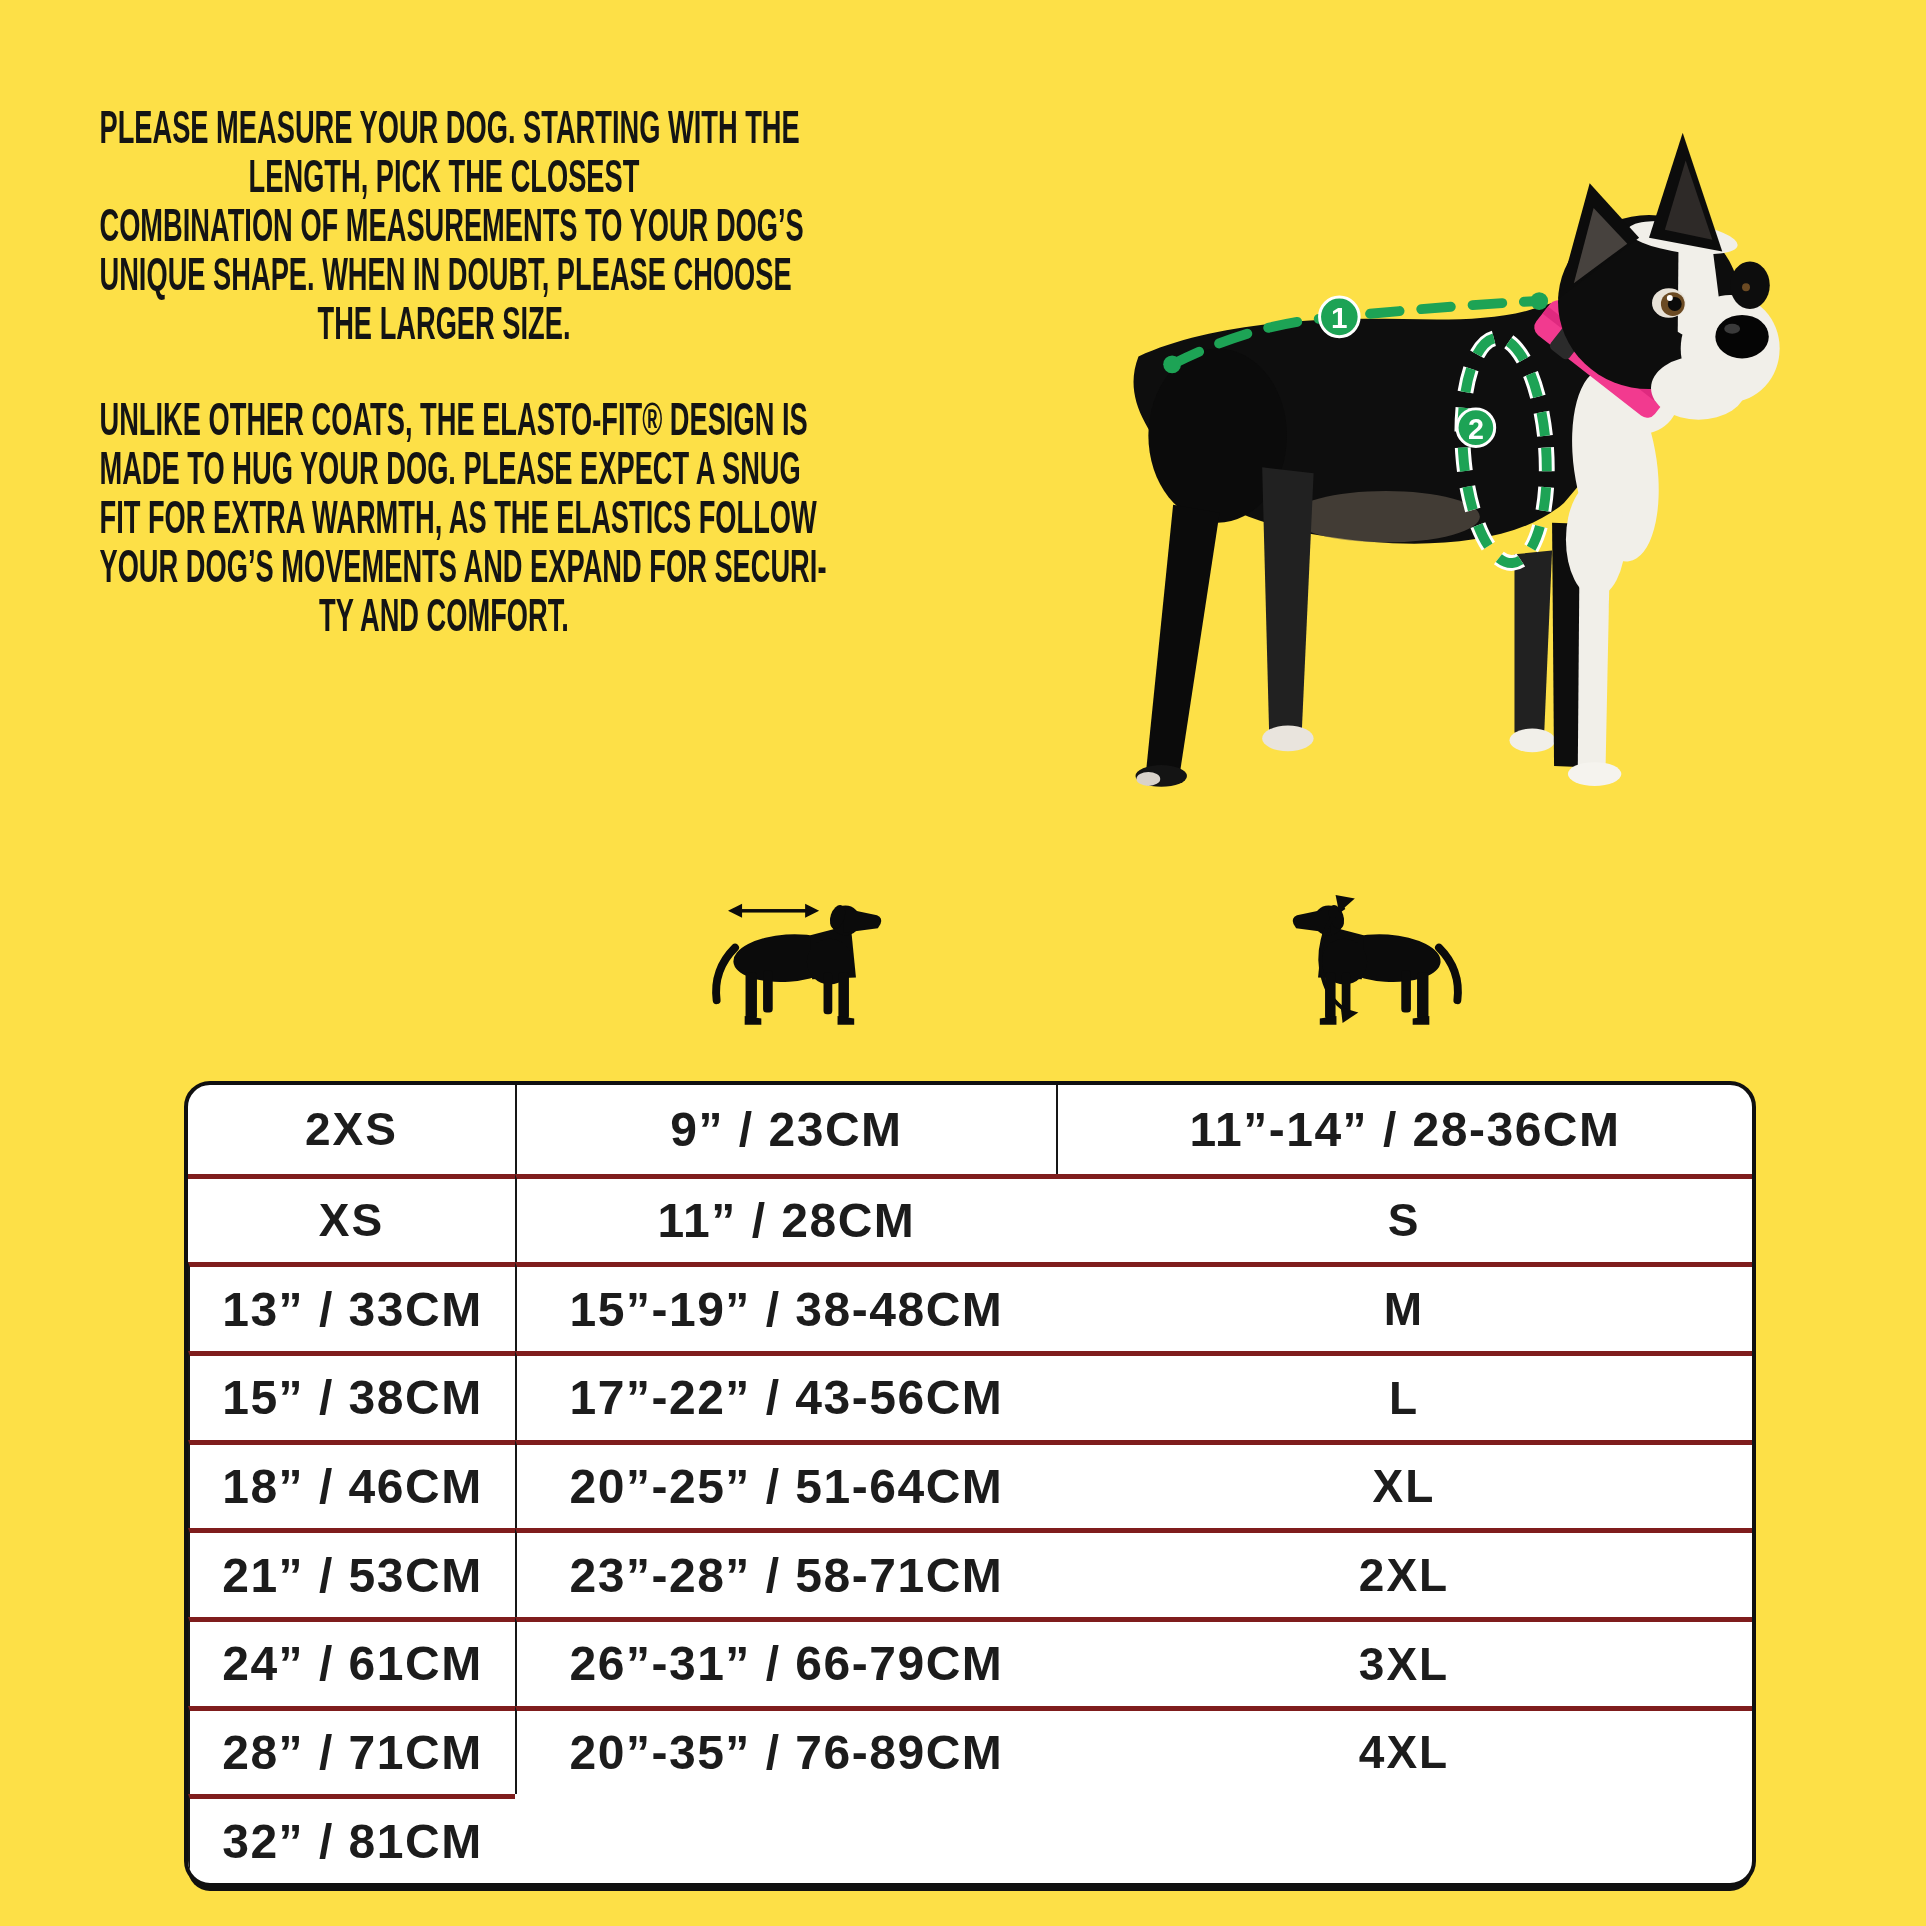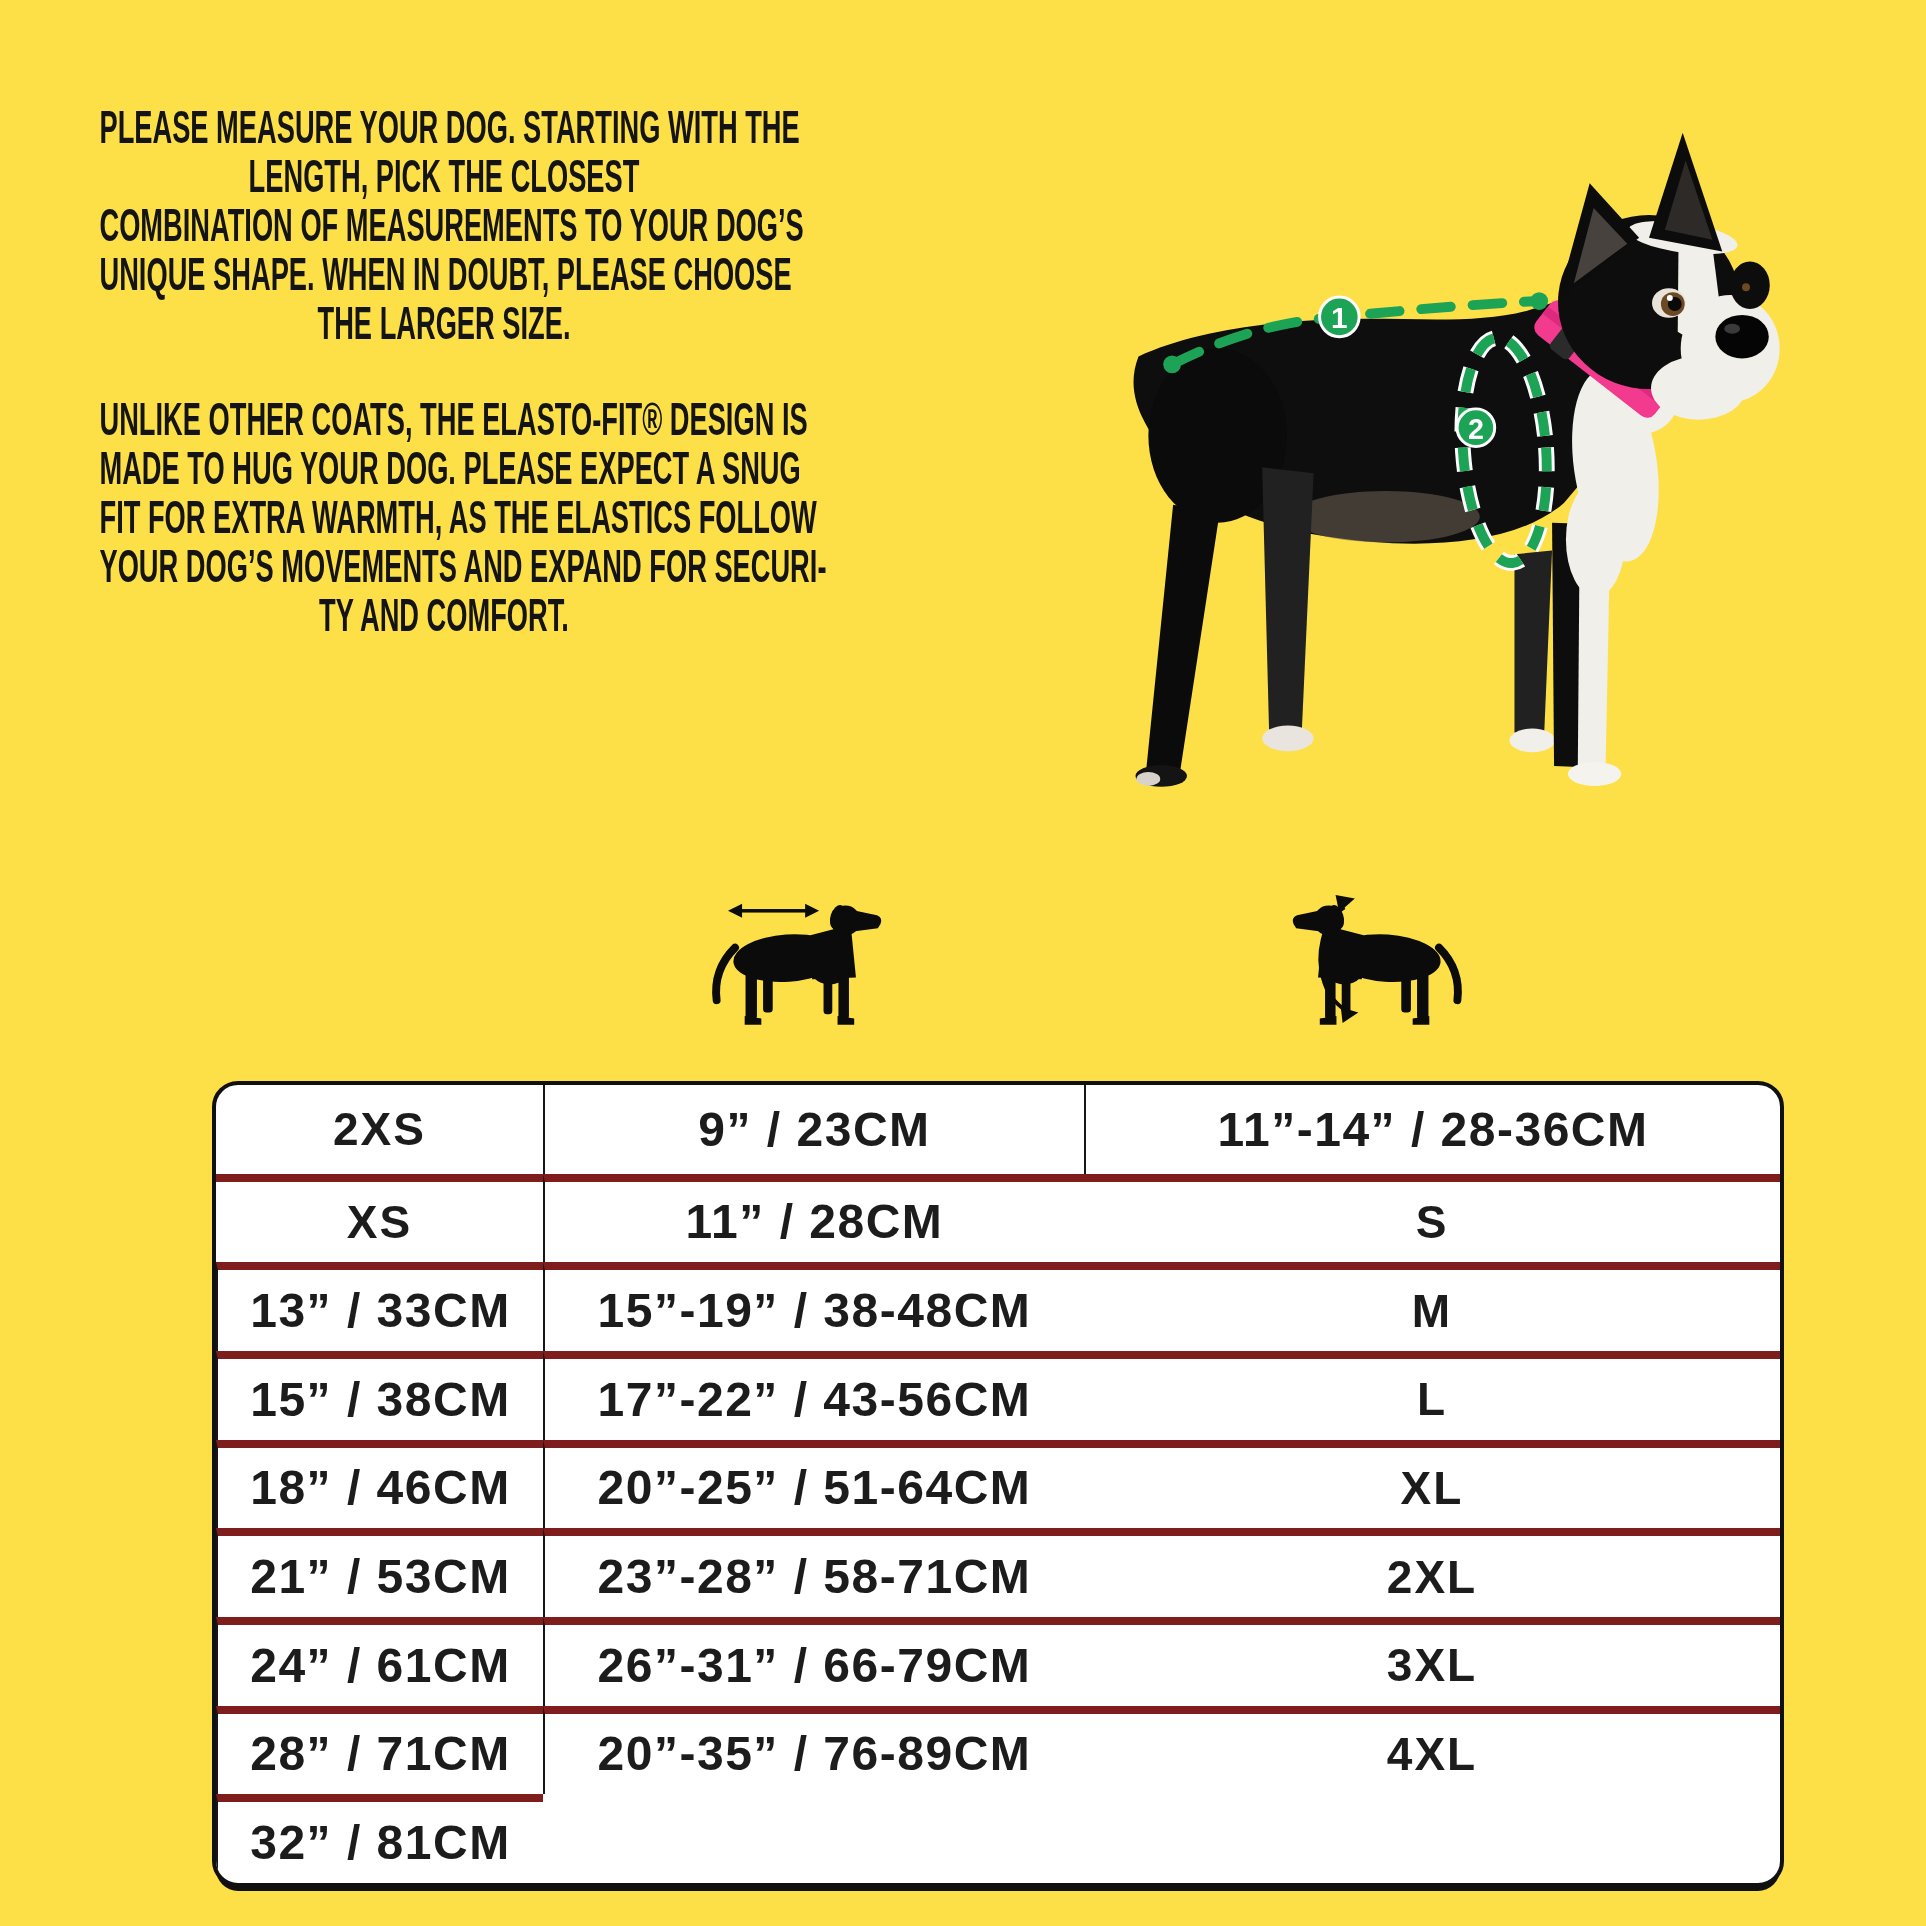--- a/index.html
+++ b/index.html
@@ -27,27 +27,26 @@
   .size-table {
     position:absolute; left:184px; top:1081px;
     width:1572px; height:806px;
     border:4px solid #101010; border-radius:26px;
     box-shadow:0 8px 0 -4px #101010;
     background:#fff; overflow:hidden;
     display:grid;
     grid-template-columns:20.9% 34.6% 44.5%;
     grid-auto-rows:1fr;
     box-sizing:border-box;
-    margin-left:28px;
   }
   .cell {
     display:flex; align-items:center; justify-content:center;
     font-weight:700; color:#1c1c1c;
     font-size:48px; letter-spacing:1.5px;
-    border-top:8px solid #7f1d1d; border-left:2px solid #161616;
+    border-top:5px solid #7f1d1d; border-left:2px solid #161616;
     white-space:nowrap;
   }
   .cell.size-col { font-size:46px; letter-spacing:2px; border-left:none; }
   .cell.row-0 { border-top:none; }
 
   .svgtext {
     font-family:"Liberation Sans", sans-serif;
     font-weight:700; fill:#ffffff;
   }
 </style>

